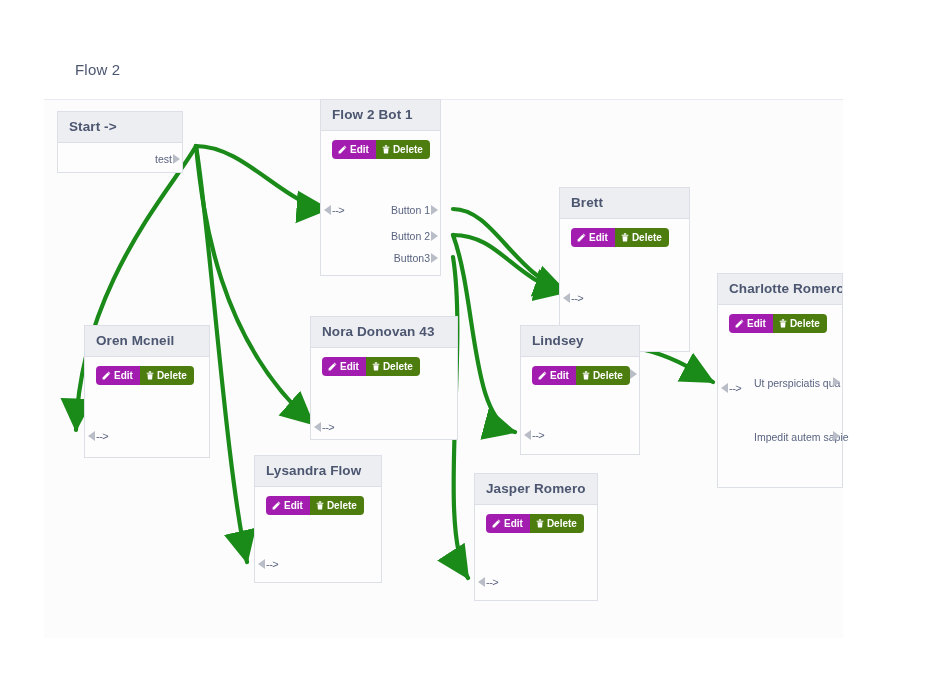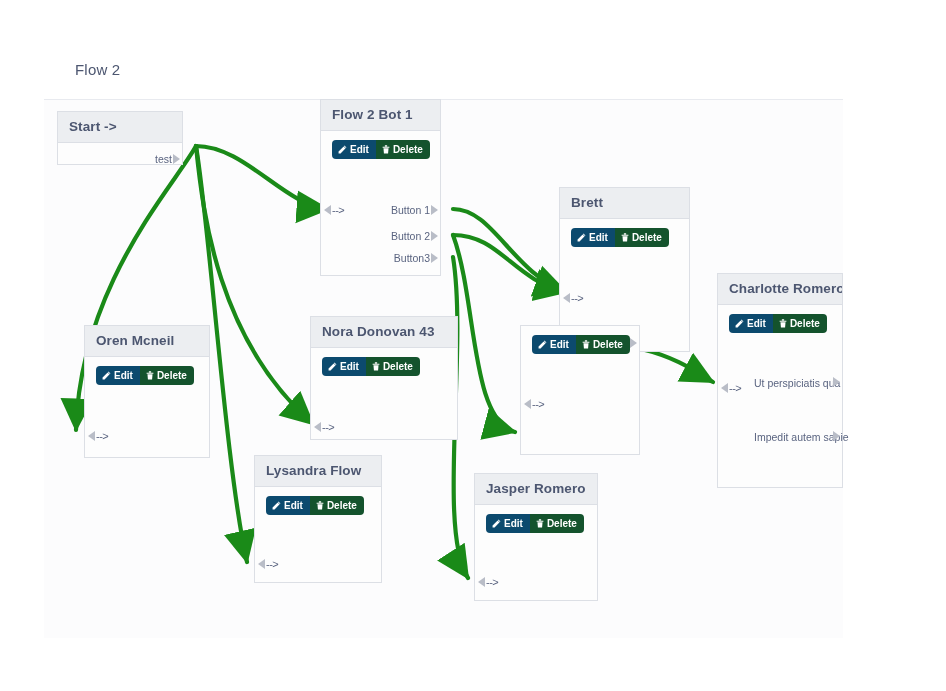--- a/index.html
+++ b/index.html
@@ -98,22 +98,22 @@
     align-items: center;
     gap: 3px;
     padding: 0 7px 0 6px;
     font-size: 10px;
     font-weight: bold;
     color: #ffffff;
     line-height: 19px;
     white-space: nowrap;
     border: 0;
   }
-  .btn-edit   { background: #0c4a6e; }
-  .btn-delete { background: #14532d; }
+  .btn-edit   { background: #a21caf; }
+  .btn-delete { background: #4d7c0f; }
   .btn svg { display:block; }
 
   
   .port {
     position: absolute;
     font-size: 10.5px;
     color: #5a6480;
     white-space: nowrap;
     line-height: 12px;
   }
@@ -164,21 +164,21 @@
       <path d="M453,235 C500,235 513,280 566,292" marker-end="url(#ar)"></path>
 
       <path d="M453,235 C477,300 470,420 515,432" marker-end="url(#ar)"></path>
 
       <path d="M453,257 C468,350 437,530 468,578" marker-end="url(#ar)"></path>
 
       <path d="M641,349 C680,358 700,375 713,382" marker-end="url(#ar)"></path>
     </g>
   </svg>
 
-  <div class="node" style="left:57px; top:111px; width:126px; height:54px;">
+  <div class="node" style="left:57px; top:111px; width:126px; height:62px;">
     <div class="node-head">Start -&gt;</div>
     <div class="node-body">
       <div class="port port-out" style="top:10px;">
         <span>test</span>
         <span class="nub nub-right" style="top:1px;"></span>
       </div>
     </div>
   </div>
 
   <div class="node" style="left:320px; top:99px; width:121px; height:177px;">
@@ -333,20 +333,21 @@
         </div>
       </div>
       <div class="port port-in" style="top:73px;">
         <span class="port-arrow">--&gt;</span>
         <span class="nub nub-left" style="top:1px;"></span>
       </div>
     </div>
   </div>
 
   <div class="node" style="left:520px; top:325px; width:120px; height:130px;">
+    <div class="node-head">Lindsey</div>
     <div class="node-body">
       <div class="actions">
         <div class="btn btn-edit">
           <svg width="9" height="9" viewBox="0 0 16 16">
             <path d="M1 11.5 L1 15 L4.5 15 L14 5.5 L10.5 2 Z M11.6 1 L15 4.4 L13.4 6 L10 2.6 Z" fill="#ffffff"></path>
           </svg>
           <span>Edit</span>
         </div>
         <div class="btn btn-delete">
           <svg width="8" height="9" viewBox="0 0 14 16">

